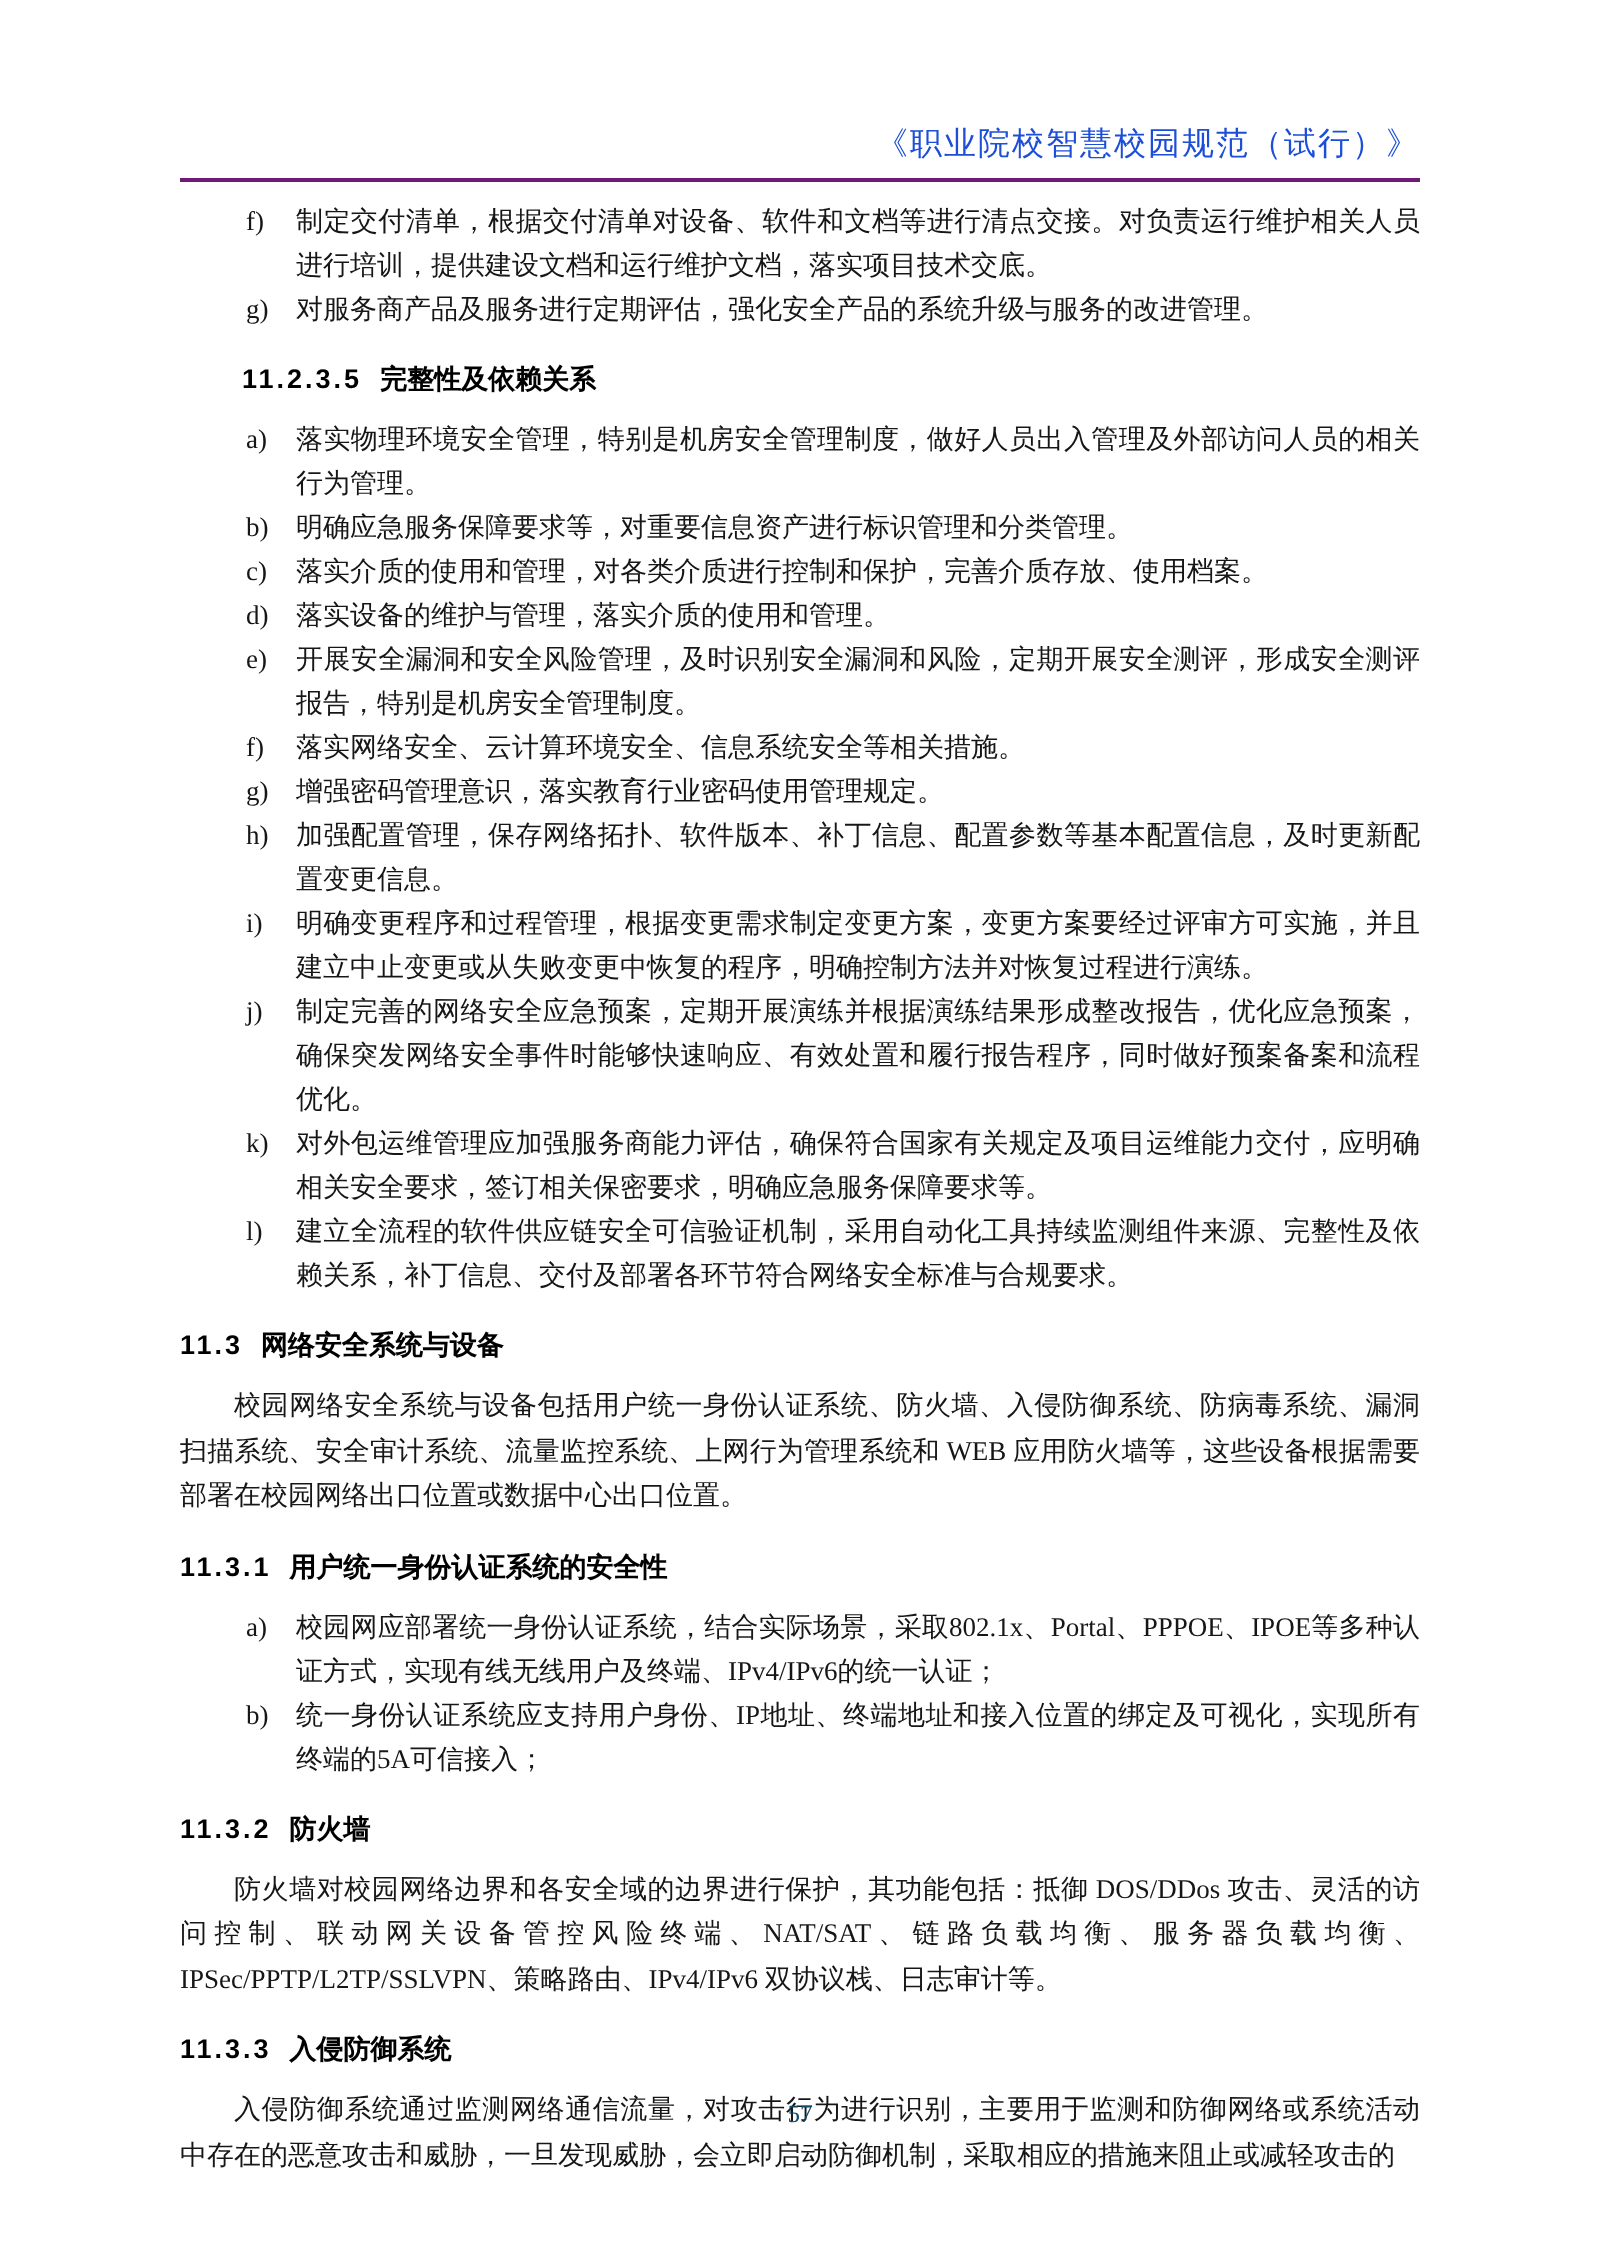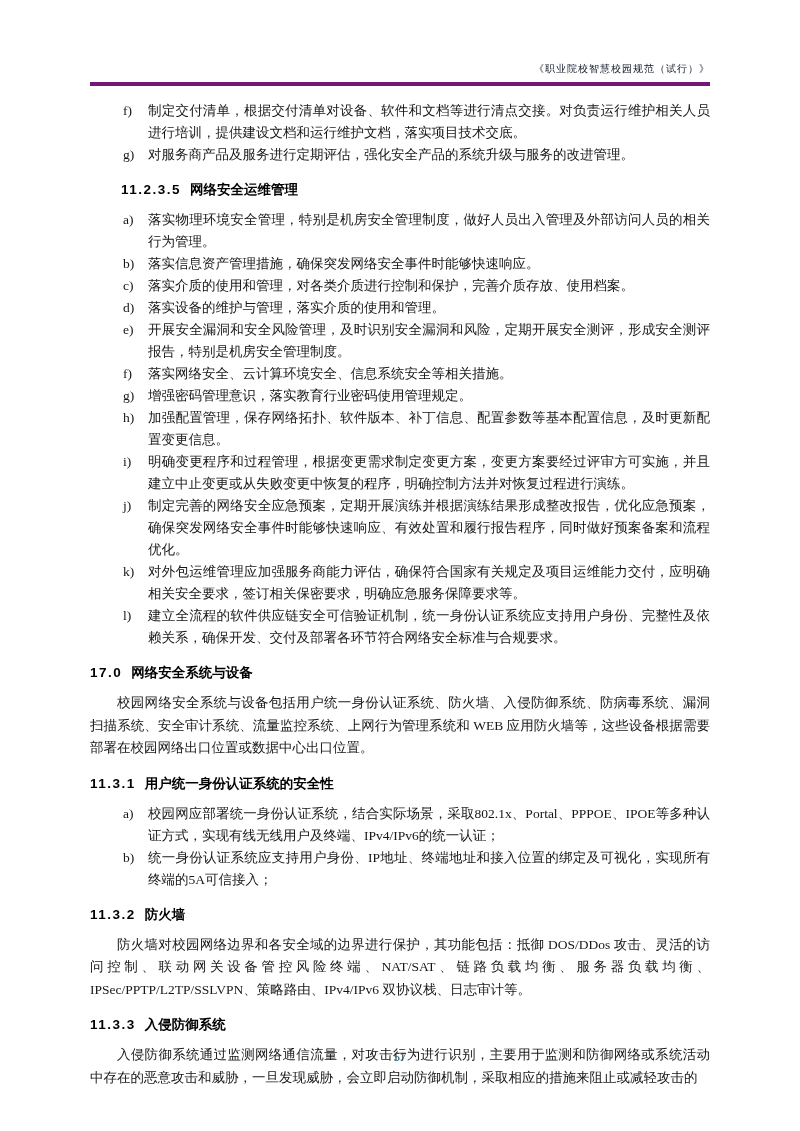--- a/index.html
+++ b/index.html
@@ -12,25 +12,25 @@
     color: #161616;
     font-family: "Liberation Serif", "DejaVu Serif", serif;
     overflow: hidden;
   }
   .header {
     position: absolute;
     left: 90px;
     top: 62px;
     width: 620px;
     text-align: right;
-    font-size: 10px;
+    font-size: 16px;
     letter-spacing: 1px;
     padding-bottom: 6px;
-    border-bottom: 4px solid #701a75;
-    color: #0f172a;
+    border-bottom: 2px solid #701a75;
+    color: #1d4ed8;
   }
   .content {
     position: absolute;
     left: 90px;
     top: 100px;
     width: 620px;
     font-size: 13.5px;
     line-height: 22px;
   }
   .doc-list { margin: 0 0 0 33px; }
@@ -78,31 +78,31 @@
         <span class="li-label">f)</span>
         <span class="li-text">制定交付清单，根据交付清单对设备、软件和文档等进行清点交接。对负责运行维护相关人员进行培训，提供建设文档和运行维护文档，落实项目技术交底。</span>
       </div>
       <div class="li">
         <span class="li-label">g)</span>
         <span class="li-text">对服务商产品及服务进行定期评估，强化安全产品的系统升级与服务的改进管理。</span>
       </div>
     </div>
 
     <div class="heading indented">
-      <span class="hnum">11.2.3.5</span><span>网络安全运维管理</span>
+      <span class="hnum">11.2.3.5</span><span>完整性及依赖关系</span>
     </div>
 
     <div class="doc-list">
       <div class="li">
         <span class="li-label">a)</span>
         <span class="li-text">落实物理环境安全管理，特别是机房安全管理制度，做好人员出入管理及外部访问人员的相关行为管理。</span>
       </div>
       <div class="li">
         <span class="li-label">b)</span>
-        <span class="li-text">落实信息资产管理措施，确保突发网络安全事件时能够快速响应。</span>
+        <span class="li-text">明确应急服务保障要求等，对重要信息资产进行标识管理和分类管理。</span>
       </div>
       <div class="li">
         <span class="li-label">c)</span>
         <span class="li-text">落实介质的使用和管理，对各类介质进行控制和保护，完善介质存放、使用档案。</span>
       </div>
       <div class="li">
         <span class="li-label">d)</span>
         <span class="li-text">落实设备的维护与管理，落实介质的使用和管理。</span>
       </div>
       <div class="li">
@@ -128,26 +128,26 @@
       <div class="li">
         <span class="li-label">j)</span>
         <span class="li-text">制定完善的网络安全应急预案，定期开展演练并根据演练结果形成整改报告，优化应急预案，确保突发网络安全事件时能够快速响应、有效处置和履行报告程序，同时做好预案备案和流程优化。</span>
       </div>
       <div class="li">
         <span class="li-label">k)</span>
         <span class="li-text">对外包运维管理应加强服务商能力评估，确保符合国家有关规定及项目运维能力交付，应明确相关安全要求，签订相关保密要求，明确应急服务保障要求等。</span>
       </div>
       <div class="li">
         <span class="li-label">l)</span>
-        <span class="li-text">建立全流程的软件供应链安全可信验证机制，统一身份认证系统应支持用户身份、完整性及依赖关系，确保开发、交付及部署各环节符合网络安全标准与合规要求。</span>
+        <span class="li-text">建立全流程的软件供应链安全可信验证机制，采用自动化工具持续监测组件来源、完整性及依赖关系，补丁信息、交付及部署各环节符合网络安全标准与合规要求。</span>
       </div>
     </div>
 
     <div class="heading">
-      <span class="hnum">17.0</span><span>网络安全系统与设备</span>
+      <span class="hnum">11.3</span><span>网络安全系统与设备</span>
     </div>
     <p class="para">校园网络安全系统与设备包括用户统一身份认证系统、防火墙、入侵防御系统、防病毒系统、漏洞扫描系统、安全审计系统、流量监控系统、上网行为管理系统和 WEB 应用防火墙等，这些设备根据需要部署在校园网络出口位置或数据中心出口位置。</p>
 
     <div class="heading">
       <span class="hnum">11.3.1</span><span>用户统一身份认证系统的安全性</span>
     </div>
     <div class="doc-list">
       <div class="li">
         <span class="li-label">a)</span>
         <span class="li-text">校园网应部署统一身份认证系统，结合实际场景，采取802.1x、Portal、PPPOE、IPOE等多种认证方式，实现有线无线用户及终端、IPv4/IPv6的统一认证；</span>

